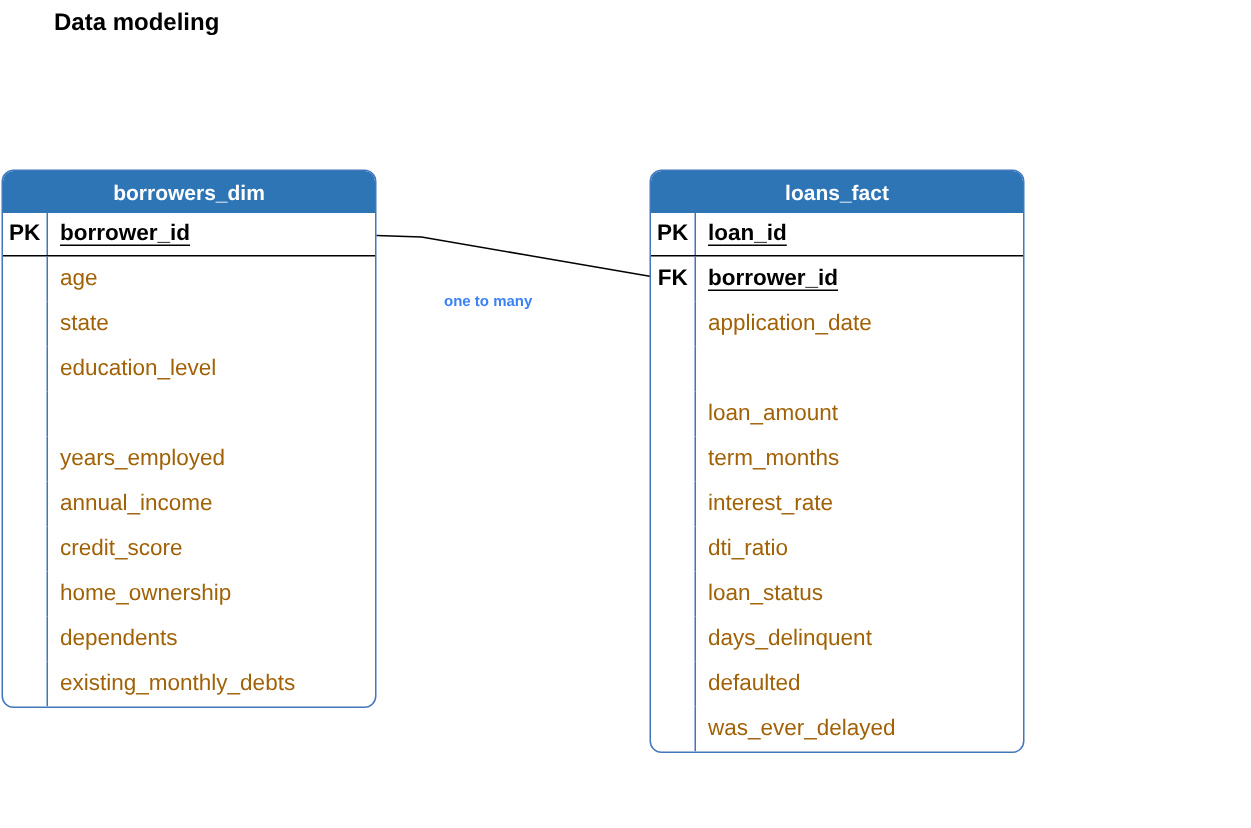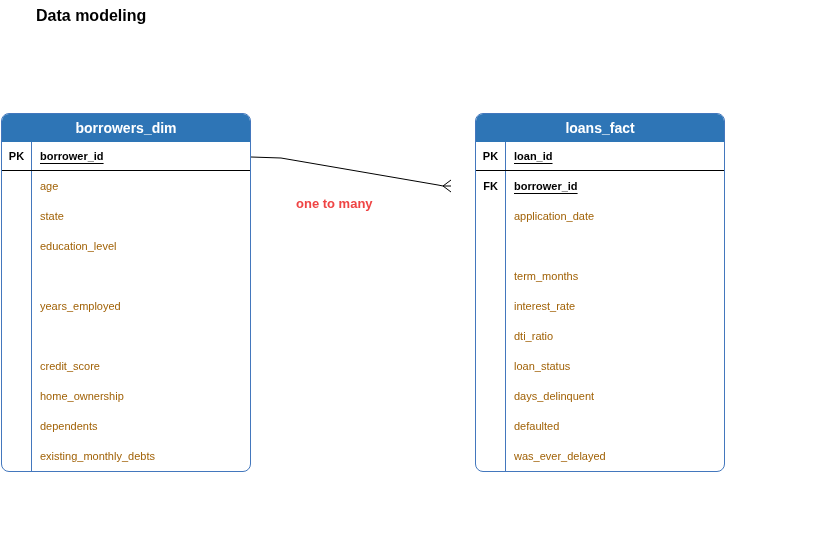--- a/index.html
+++ b/index.html
@@ -10,45 +10,45 @@
   .title {
     position:absolute; left:36px; top:7px; margin:0;
     font-size:16px; font-weight:bold; color:#000;text-align:center;
   }
   .entity {
     position:absolute; width:250px; box-sizing:border-box;
     border:1px solid var(--table_border,#4377bd); border-radius:8px;
     background:#fff; overflow:hidden;
   }
   .entity.left  { left:1px;   top:113px; }
-  .entity.right { left:475px; top:113px; }
+  .entity.right { left:433px; top:113px; }
   .thead {
     height:28px; line-height:28px; text-align:center;
     background:var(--header_bg,#2e75b6); color:#ffffff;
     font-size:14px; font-weight:bold;
   }
-  .row { display:flex; height:30px; line-height:30px; font-size:11px; box-sizing:border-box; }
+  .row { display:flex; height:30px; line-height:30px; font-size:15px; box-sizing:border-box; }
   .keys .row:first-of-type { border-bottom:1px solid var(--separator,#000); height:29px; line-height:28px; }
   .kcell {
     flex:none; width:30px; box-sizing:border-box; text-align:center;
     font-weight:bold; color:#000;
     border-right:1px solid var(--divider,#4377bd);
   }
   .fname { padding-left:8px; color:#a16207; white-space:nowrap; }
   .keyname {
     font-weight:bold; color:#000;
     text-decoration:underline; text-underline-offset:3px;
   }
   .connector { position:absolute; left:0; top:0; pointer-events:none; }
   .connector path, .connector polyline, .connector line {
     stroke:var(--connector,#000); stroke-width:1; fill:none;
   }
   .rel-label {
     position:absolute; left:296px; top:196px;
-    font-size:13px; font-weight:bold; color:#ef4444;
+    font-size:10px; font-weight:bold; color:#3b82f6;
   }
 </style>
 </head>
 <body>
 
 <div class="canvas">
 
   <h1 class="title">Data modeling</h1>
 
   <svg class="connector" width="834" height="552" viewBox="0 0 834 552">
@@ -90,20 +90,21 @@
           <span class="kcell"></span>
         </div>
 
         <div class="row">
           <span class="kcell"></span>
           <span class="fname">years_employed</span>
         </div>
 
         <div class="row">
           <span class="kcell"></span>
+          <span class="fname">annual_income</span>
         </div>
 
         <div class="row">
           <span class="kcell"></span>
           <span class="fname">credit_score</span>
         </div>
 
         <div class="row">
           <span class="kcell"></span>
           <span class="fname">home_ownership</span>
@@ -139,20 +140,24 @@
 
         <div class="row">
           <span class="kcell"></span>
           <span class="fname">application_date</span>
         </div>
 
         <div class="row">
           <span class="kcell"></span>
         </div>
 
+        <div class="row">
+          <span class="kcell"></span>
+          <span class="fname">loan_amount</span>
+        </div>
 
         <div class="row">
           <span class="kcell"></span>
           <span class="fname">term_months</span>
         </div>
 
         <div class="row">
           <span class="kcell"></span>
           <span class="fname">interest_rate</span>
         </div>

